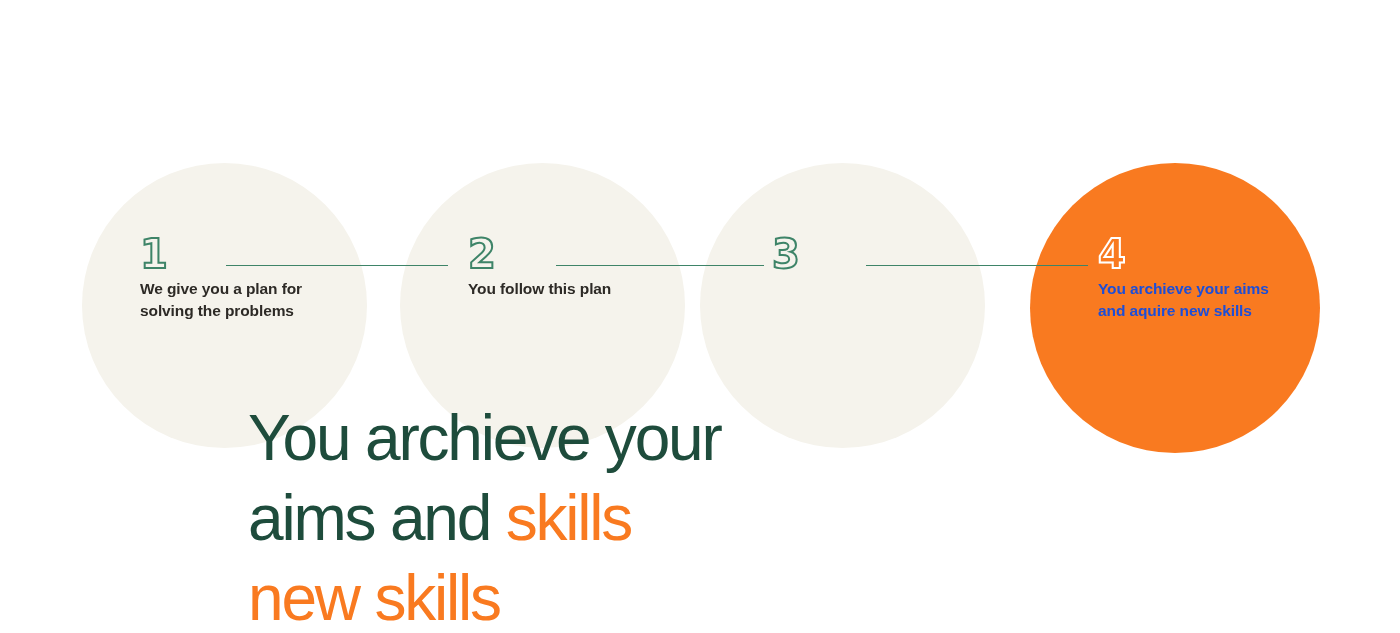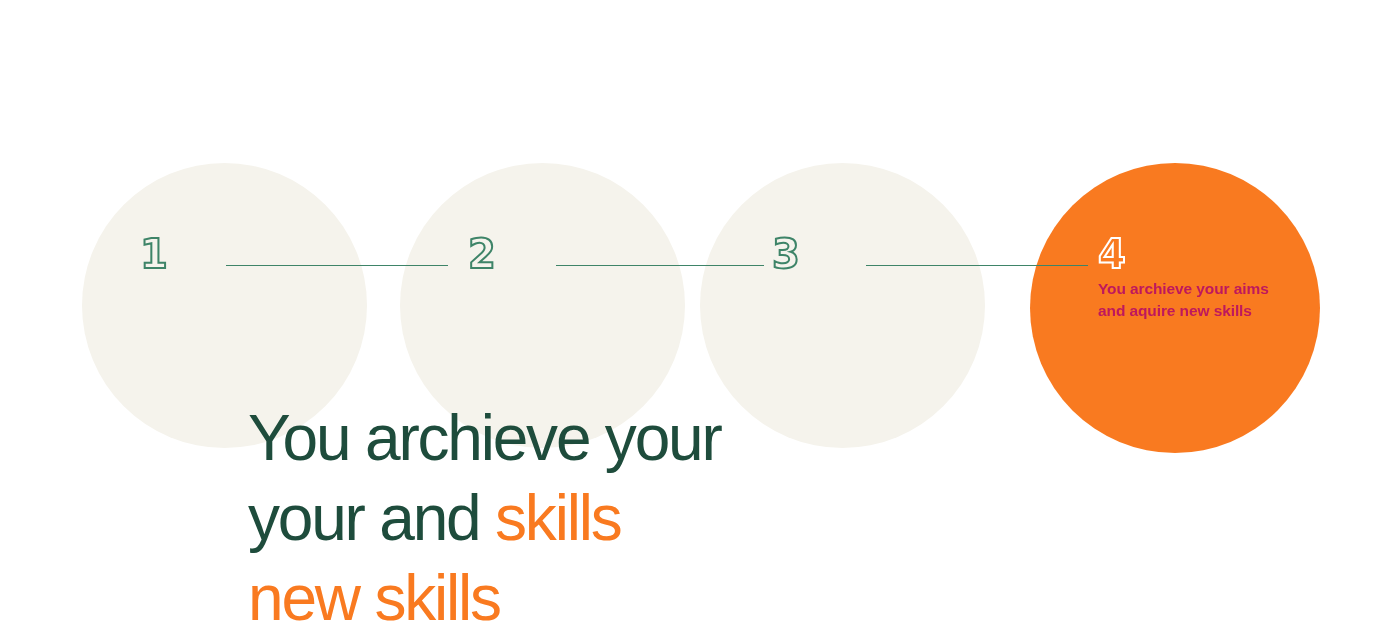--- a/index.html
+++ b/index.html
@@ -50,21 +50,21 @@
 
   .step-text{
     font-size:15.5px;
     font-weight:bold;
     line-height:22px;
     color:#2D2A26;
     letter-spacing:-0.1px;
     margin:0;
     white-space:pre-line;
   }
-  .s4 .step-text{color:#be185d;}
+  .s4 .step-text{color:#1d4ed8;}
 
   
   .headline{
     position:absolute;
     left:236px;
     top:386px;
     width:900px;
     margin:12px;
     font-size:64px;
     font-weight:normal;
@@ -90,37 +90,40 @@
   <div class="lines">
     <div class="line l1"></div>
     <div class="line l2"></div>
     <div class="line l3"></div>
   </div>
 
   <div class="steps">
 
     <div class="step s1">
       <div class="step-num">1</div>
+      <div class="step-text">We give you a plan for
+solving the problems</div>
     </div>
 
     <div class="step s2">
       <div class="step-num">2</div>
+      <div class="step-text">You follow this plan</div>
     </div>
 
     <div class="step s3">
       <div class="step-num">3</div>
     </div>
 
     <div class="step s4">
       <div class="step-num">4</div>
       <div class="step-text">You archieve your aims
 and aquire new skills</div>
     </div>
 
   </div>
 
   <h1 class="headline">
     <span class="hl-line">You archieve your</span>
-    <span class="hl-line"><span>your and </span><span class="accent">skills</span></span>
+    <span class="hl-line"><span>aims and </span><span class="accent">skills</span></span>
     <span class="hl-line accent">new skills</span>
   </h1>
 
 </div>
 
 </body></html>

